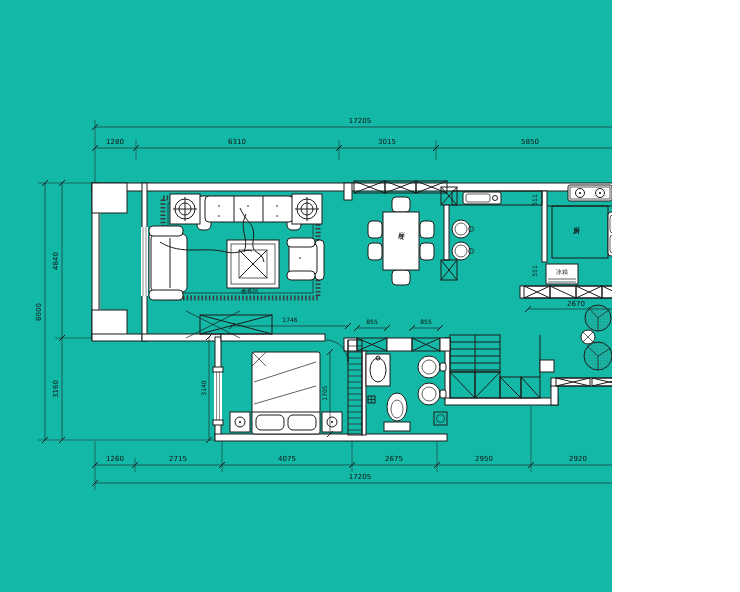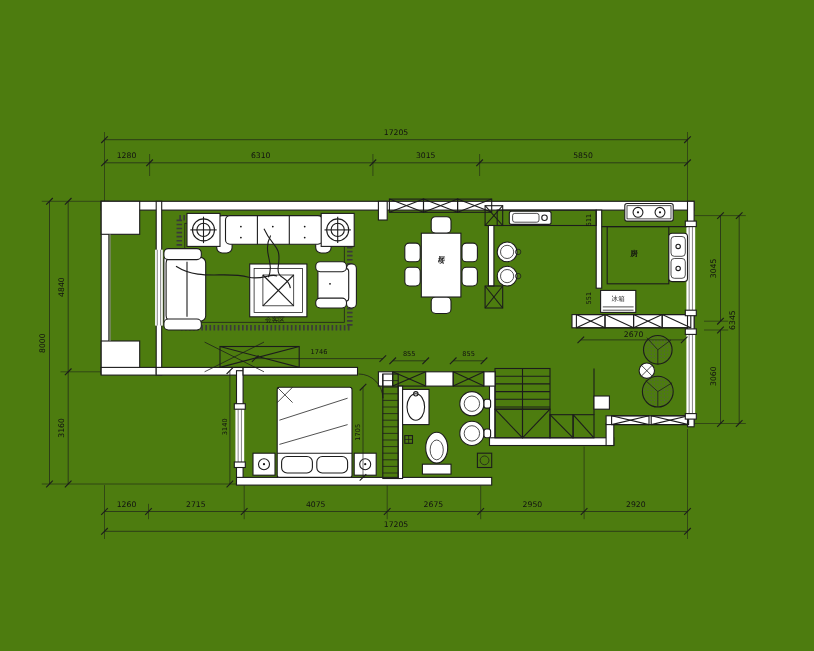--- a/index.html
+++ b/index.html
@@ -1,16 +1,16 @@
 <!DOCTYPE html>
 <html><head>
 <meta charset="utf-8">
 <style>
   html,body{margin:0;padding:0;background:#ffffff;}
-  #stage{position:relative;width:740px;height:592px;background:#4d7c0f;overflow:hidden;
+  #stage{position:relative;width:612px;height:592px;background:#14b8a6;overflow:hidden;
          font-family:"DejaVu Sans", sans-serif;}
   svg{position:absolute;left:0;top:0;}
   .ln{stroke:#1c1c1c;stroke-width:1;fill:none;}
   .thin{stroke:#1c1c1c;stroke-width:.7;fill:none;}
   .wl{fill:#ffffff;stroke:#1c1c1c;stroke-width:1;}
   .furn{fill:#ffffff;stroke:#1c1c1c;stroke-width:1;}
   .dimln{stroke:#1c1c1c;stroke-width:.6;fill:none;}
   .ext{stroke:#1c1c1c;stroke-width:.5;fill:none;}
   .tick{stroke:#1c1c1c;stroke-width:1;}
   .glass{stroke:#8f8f8f;stroke-width:1;fill:none;}

